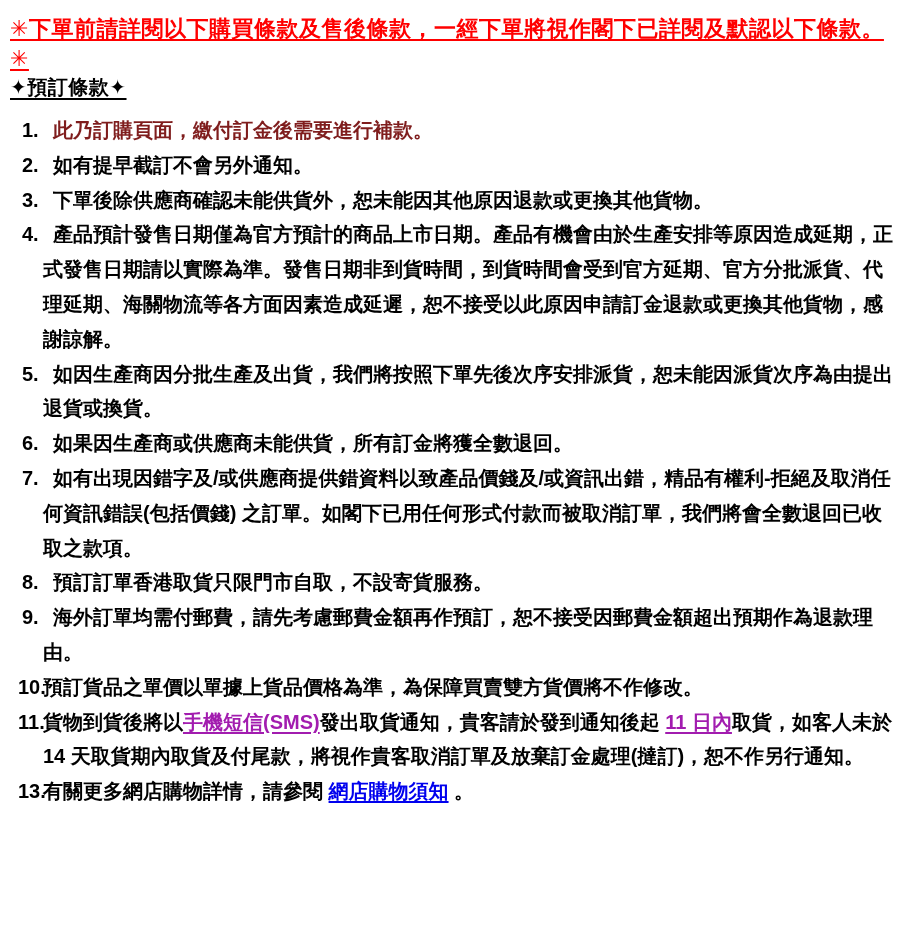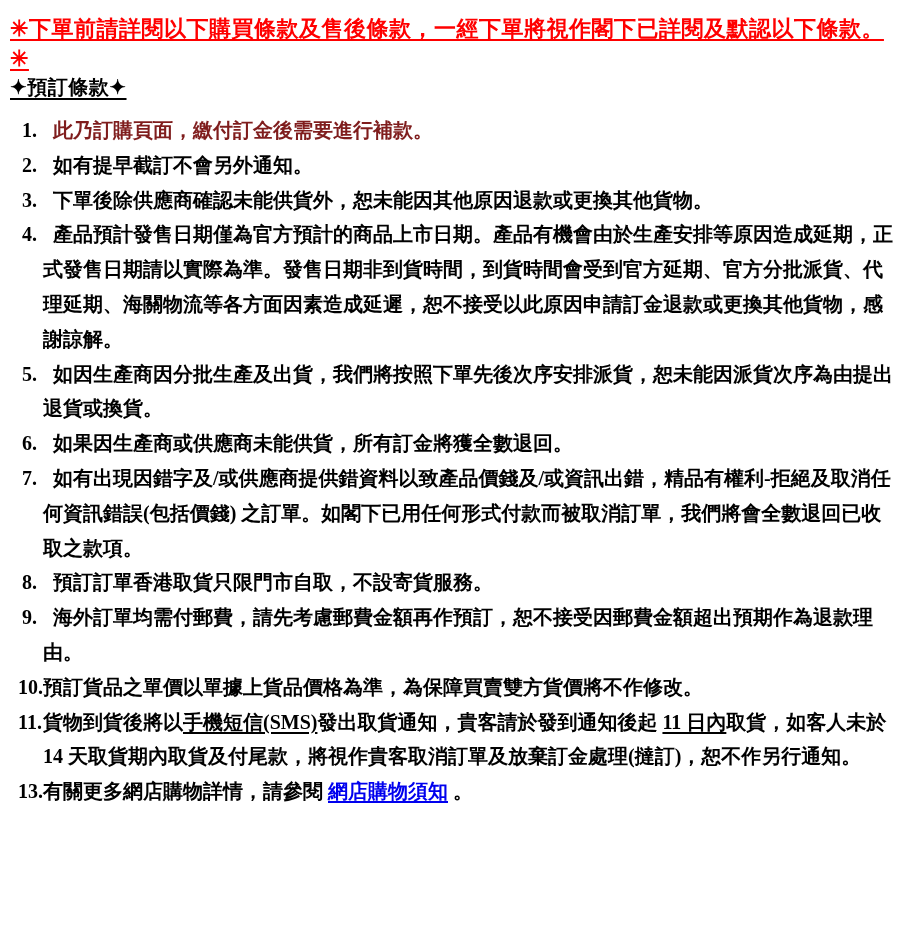--- a/index.html
+++ b/index.html
@@ -12,21 +12,20 @@
     height: 948px;
     overflow: hidden;
     font-family: "Liberation Sans", "DejaVu Sans", sans-serif;
     font-weight: 700;
     color: #000000;
   }
   .page {
     padding: 14px 16px 0 10px;
     box-sizing: border-box;
     width: 913px;
-    font-family: Liberation Serif, serif;
   }
   .warning-header {
     color: #FF0000;
     font-size: 22px;
     line-height: 30px;
     text-decoration: underline;
     text-decoration-thickness: 2px;
     text-underline-offset: 3px;
     letter-spacing: 0.5px;
   }
@@ -62,21 +61,21 @@
   .term .body {
     display: block;
   }
   .term.d1 .body {
     text-indent: 10px;
   }
   .seg-red {
     color: #7f1d1d;
   }
   .seg-red-underline {
-    color: #000000;
+    color: #a21caf;
     text-decoration: underline;
     text-underline-offset: 3px;
   }
   .seg-link {
     color: #0000EE;
     text-decoration: underline;
     text-underline-offset: 3px;
     cursor: pointer;
   }
 </style>

